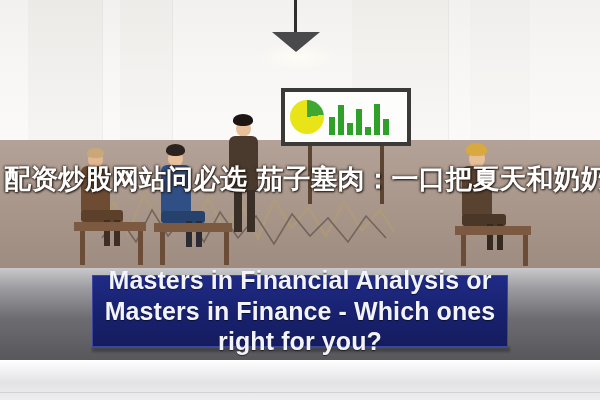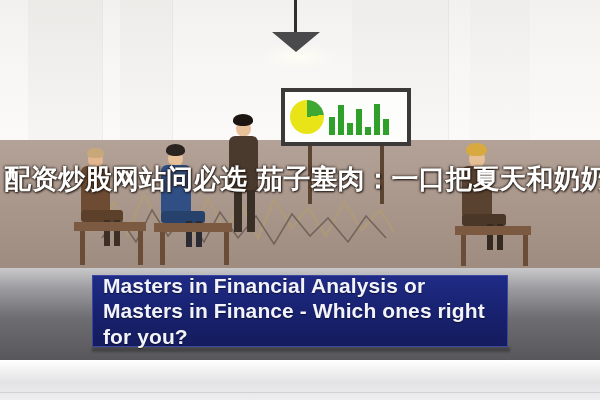--- a/index.html
+++ b/index.html
@@ -57,22 +57,22 @@
     background:linear-gradient(180deg,#c9c9cb 0%,#9c9ca0 22%,#6d6d71 55%,#58585c 100%);}
   .band-white{position:absolute;left:0;top:360px;width:600px;height:40px;
     background:linear-gradient(180deg,#ffffff 0%,#e3e3e5 55%,#eeeef0 100%);}
   .band-white-line{position:absolute;left:0;top:392px;width:600px;height:1px;background:#d2d2d4;}
 
   
   .banner{position:absolute;left:92px;top:275px;width:416px;height:72px;
     background:linear-gradient(180deg,#1f2b86 0%,#18216e 55%,#151c5e 100%);
     border:1px solid #3a46a0;box-sizing:border-box;
     display:flex;align-items:center;justify-content:center;}
-  .banner-text{color:#f3f4fb;font-size:21px;font-weight:bold;line-height:1.22;
-    padding:0 10px;letter-spacing:.1px;
+  .banner-text{color:#f3f4fb;font-size:25px;font-weight:bold;line-height:1.22;
+    text-align:center;padding:0 10px;letter-spacing:.1px;
     text-shadow:0 1px 1px rgba(0,0,0,.55);}
   .banner-shadow{position:absolute;left:92px;top:347px;width:418px;height:5px;
     background:rgba(0,0,0,.28);filter:blur(1px);}
 
   
   .title-overlay{position:absolute;left:0;top:160px;width:600px;
     text-align:center;pointer-events:none;}
   .title-line{color:#ffffff;font-weight:bold;font-size:27px;line-height:1.38;
     font-family:"DejaVu Sans","Liberation Sans",sans-serif;
     text-shadow:0 0 3px rgba(40,28,20,.85),1px 1px 2px rgba(30,20,14,.9),-1px 0 2px rgba(30,20,14,.55);}

